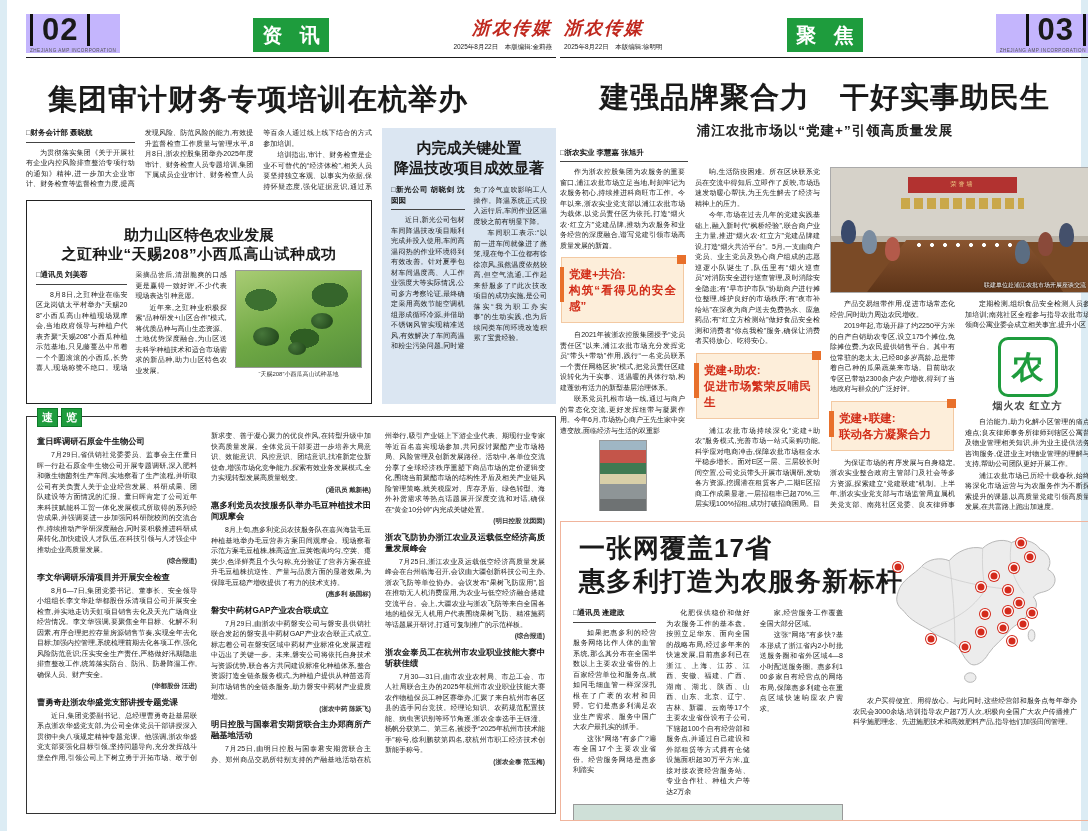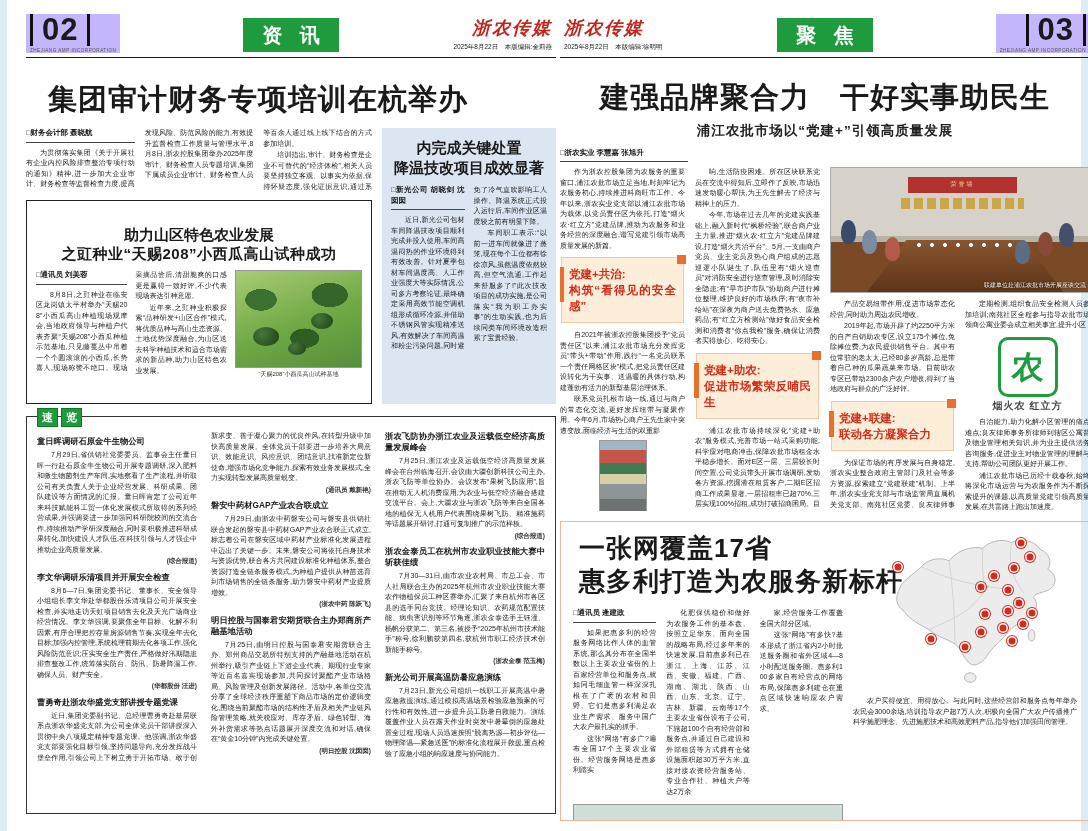--- a/index.html
+++ b/index.html
@@ -10,21 +10,21 @@
   .page{position:absolute;top:12px;width:530px;}
   .pg-l{left:26px}.pg-r{left:560px}
 
   
   .hdr{position:relative;height:56px;}
   .hdr-rule{position:absolute;left:0;right:0;bottom:10px;height:1.5px;background:#1a1a1a;}
   .hdr-num{position:absolute;top:2px;background:#c4b5fd;padding:0 4px;}
   .hdr-num .pn{display:inline-block;border-left:3px solid #111;border-right:3px solid #111;
     padding:0 9px;font-size:31px;font-weight:900;line-height:32px;letter-spacing:1px;}
   .hdr-num .org{display:block;font-size:4.6px;letter-spacing:.5px;color:#555;margin-top:2px;}
-  .hdr-badge{position:absolute;left:50%;transform:translateX(-50%);top:6px;width:96px;height:34px;
+  .hdr-badge{position:absolute;left:50%;transform:translateX(-50%);top:6px;width:76px;height:34px;
     background:#1e9c3d;color:#fff;font-size:20px;font-weight:bold;text-align:center;line-height:34px;
     letter-spacing:6px;padding-left:6px;box-sizing:border-box;}
   .hdr-brand{position:absolute;top:4px;background:#fff;padding:0 4px;}
   .brand-logo{font-family:"DejaVu Serif",serif;font-style:italic;font-weight:bold;
     font-size:18px;color:#c0281e;letter-spacing:2px;}
   .brand-date{font-size:6.5px;color:#222;margin-top:3px;}
   .pg-l .hdr-num{left:0}.pg-l .hdr-brand{right:0;text-align:right;}
   .pg-r .hdr-num{right:0;text-align:right;}.pg-r .hdr-brand{left:0;text-align:left;}
 
   
@@ -215,20 +215,25 @@
     <p class="q-b">8月6—7日,集团党委书记、董事长、安全领导小组组长李文华赴华都股份乐清项目公司开展安全检查,并实地走访天虹项目销售去化及天光广场商业经营情况。李文华强调,要聚焦全年目标、化解不利因素,有序合理把控存量房源销售节奏,实现全年去化目标;加强内控管理,系统梳理前期去化各项工作,强化风险防范意识;压实安全生产责任,严格做好汛期隐患排查整改工作,统筹落实防台、防汛、防暑降温工作,确保人员、财产安全。</p>
     <div class="credit">(华都股份 汪进)</div>
   </div>
 
   <div class="q-item">
     <div class="q-h">曹勇奇赴浙农华盛党支部讲授专题党课</div>
     <p class="q-b">近日,集团党委副书记、总经理曹勇奇赴基层联系点浙农华盛党支部,为公司全体党员干部讲授深入贯彻中央八项规定精神专题党课。他强调,浙农华盛党支部要强化目标引领,坚持问题导向,充分发挥战斗堡垒作用,引领公司上下树立勇于开拓市场、敢于创新求变、善于凝心聚力的优良作风,在转型升级中加快高质量发展。全体党员干部要进一步培养大局意识、效能意识、风控意识、团结意识,找准新定位新使命,增强市场化竞争能力,探索有效业务发展模式,全力实现转型发展高质量蜕变。</p>
     <div class="credit">(通讯员 戴新艳)</div>
   </div>
 
+  <div class="q-item">
+    <div class="q-h">惠多利党员农技服务队举办毛豆种植技术田间观摩会</div>
+    <p class="q-b">8月上旬,惠多利党员农技服务队在嘉兴海盐毛豆种植基地举办毛豆营养方案田间观摩会。现场察看示范方案毛豆植株,株高适宜,豆荚饱满均匀,空荚、瘪荚少,色泽鲜亮且个头匀称,充分验证了营养方案在提升毛豆植株抗逆性、产量与品质方面的显著效果,为保障毛豆稳产增收提供了有力的技术支持。</p>
+    <div class="credit">(惠多利 杨国标)</div>
+  </div>
 
   <div class="q-item">
     <div class="q-h">磐安中药材GAP产业农合联成立</div>
     <p class="q-b">7月29日,由浙农中药磐安公司与磐安县供销社联合发起的磐安县中药材GAP产业农合联正式成立,标志着公司在磐安区域中药材产业标准化发展进程中迈出了关键一步。未来,磐安公司将依托自身技术与资源优势,联合各方共同建设标准化种植体系,整合资源打造全链条服务模式,为种植户提供从种苗选育到市场销售的全链条服务,助力磐安中药材产业提质增效。</p>
     <div class="credit">(浙农中药 陈跃飞)</div>
   </div>
 
   <div class="q-item">
     <div class="q-h">明日控股与国泰君安期货联合主办郑商所产融基地活动</div>
     <p class="q-b">7月25日,由明日控股与国泰君安期货联合主办、郑州商品交易所特别支持的产融基地活动在杭州举行,吸引产业链上下游企业代表、期现行业专家等近百名嘉宾现场参加,共同探讨聚酯产业市场格局、风险管理及创新发展路径。活动中,各单位交流分享了全球经济秩序重塑下商品市场的定价逻辑变化,围绕当前聚酯市场的结构性矛盾及相关产业链风险管理策略,就关税应对、库存矛盾、绿色转型、海外补货需求等热点话题展开深度交流和对话,确保在“黄金10分钟”内完成关键处置。</p>
@@ -240,25 +245,20 @@
     <p class="q-b">7月25日,浙江农业及运载低空经济高质量发展峰会在台州临海召开,会议由大疆创新科技公司主办,浙农飞防等单位协办。会议发布“果树飞防应用”,旨在推动无人机消费应用,为农业与低空经济融合搭建交流平台。会上,大疆农业与浙农飞防等来自全国各地的植保无人机用户代表围绕果树飞防、精准施药等话题展开研讨,打通可复制推广的示范样板。</p>
     <div class="credit">(综合报道)</div>
   </div>
 
   <div class="q-item">
     <div class="q-h">浙农金泰员工在杭州市农业职业技能大赛中斩获佳绩</div>
     <p class="q-b">7月30—31日,由市农业农村局、市总工会、市人社局联合主办的2025年杭州市农业职业技能大赛农作物植保员工种区赛举办,汇聚了来自杭州市各区县的选手同台竞技。经理论知识、农药规范配置技能、病虫害识别等环节角逐,浙农金泰选手王钰潼、杨帆分获第二、第三名,被授予“2025年杭州市技术能手”称号,徐利鹏获第四名,获杭州市职工经济技术创新能手称号。</p>
     <div class="credit">(浙农金泰 范玉梅)</div>
   </div>
 
-  <div class="q-item">
-    <div class="q-h">新光公司开展高温防暑应急演练</div>
-    <p class="q-b">7月23日,新光公司组织一线职工开展高温中暑应急救援演练,通过模拟高温场景检验应急预案的可行性和有效性,进一步提升员工防暑自救能力。演练覆盖作业人员在露天作业时突发中暑晕倒的应急处置全过程,现场人员迅速按照“脱离热源—初步评估—物理降温—紧急送医”的标准化流程展开救援,重点检验了应急小组的响应速度与协同能力。</p>
-
-  </div>
 
 </div>
     </div>
   </div>
 
   <div class="page pg-r">
     <div class="hdr">
       <div class="hdr-rule"></div>
       <div class="hdr-brand">
         <div class="brand-logo">浙农传媒</div>

